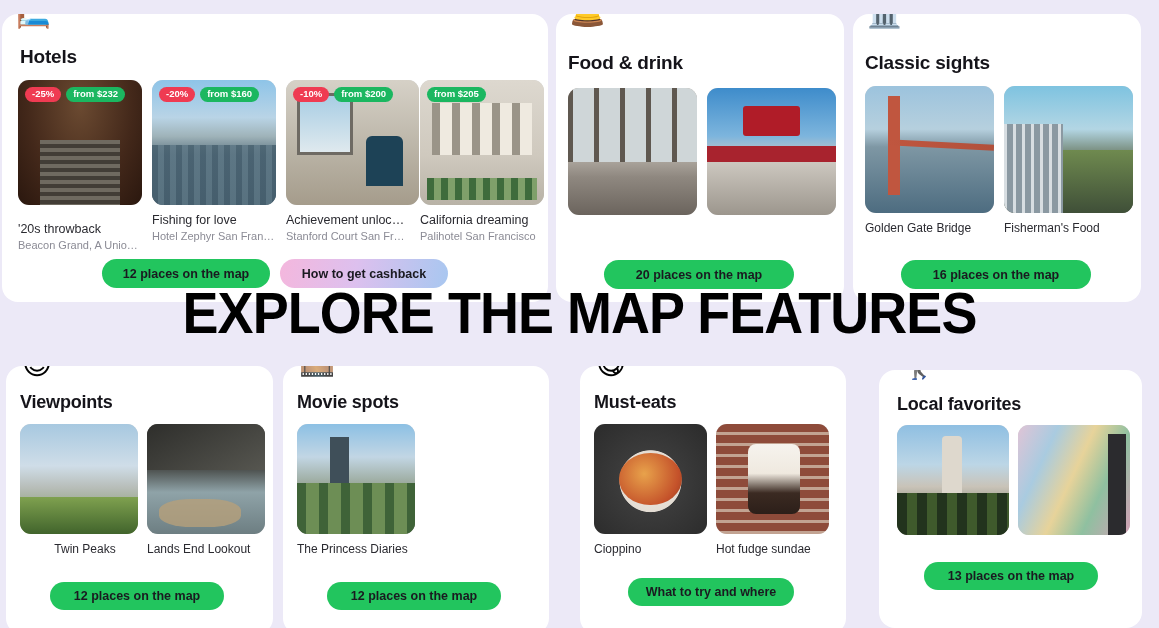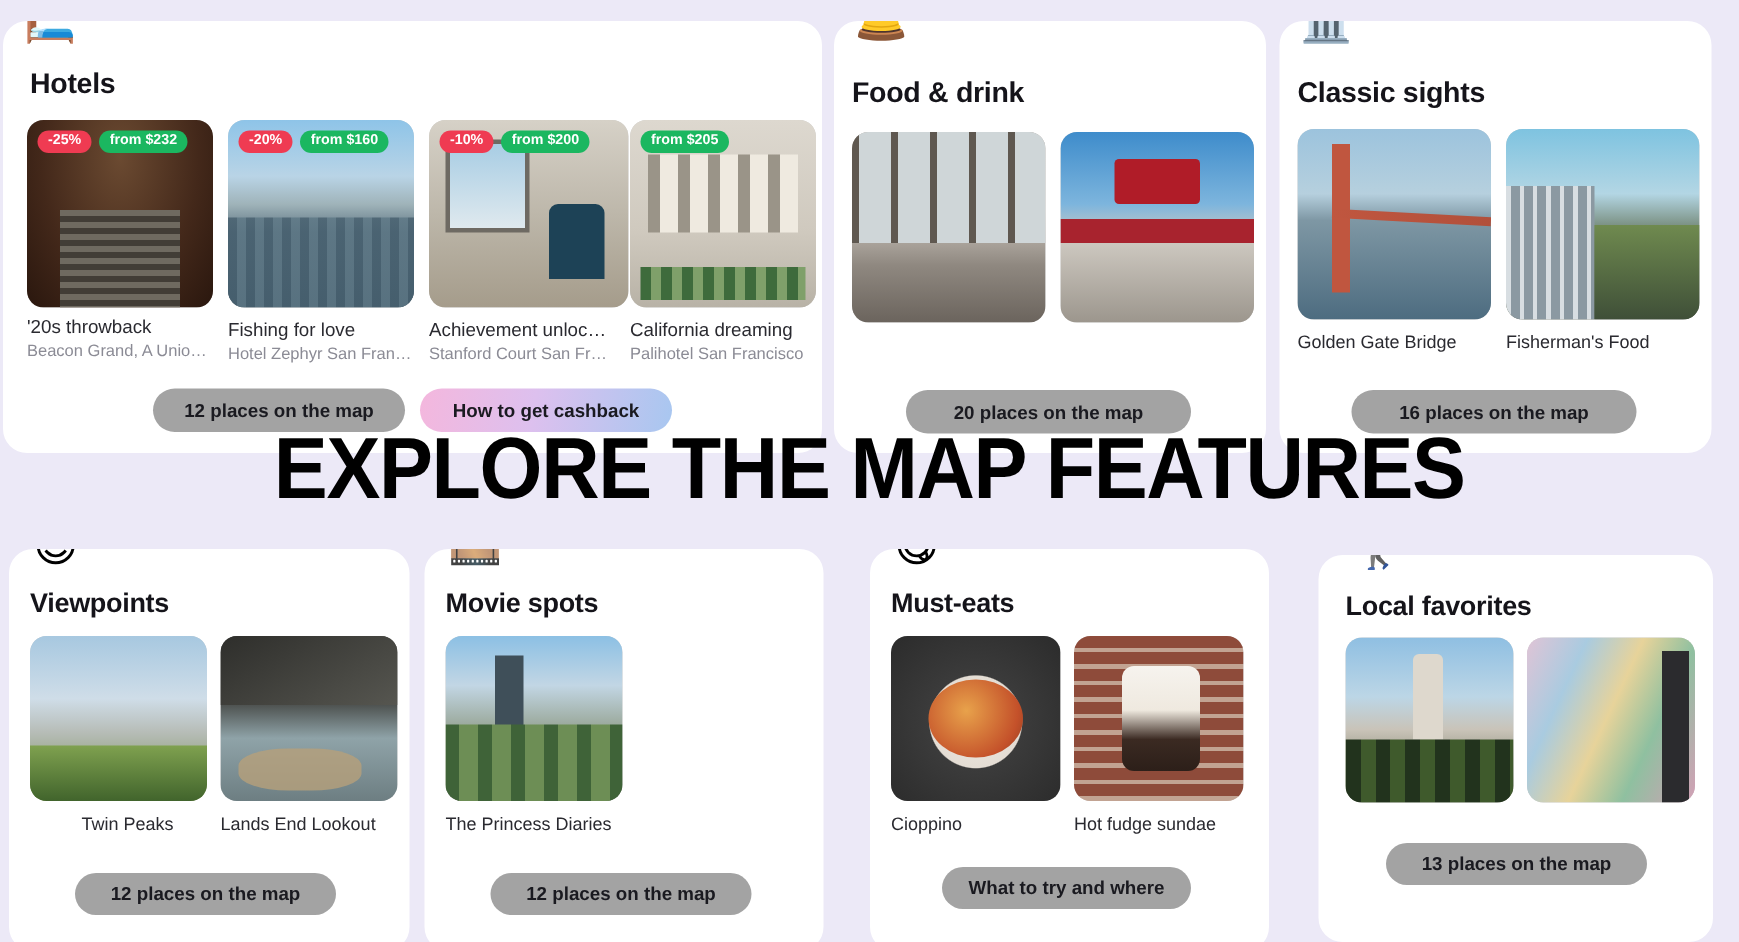--- a/index.html
+++ b/index.html
@@ -72,21 +72,21 @@
     padding: 2px 7px 3px 7px;
     line-height: 1.1;
     white-space: nowrap;
   }
   .badge-discount { background: #ef3b52; }
   .badge-price { background: #1bb760; }
 
   
   .pill-row { position: absolute; display: flex; gap: 10px; }
   .pill {
-    background: #a3a3a3;
+    background: #22c55e;
     border-radius: 18px;
     color: #1a1a20;
     font-size: 12.5px;
     font-weight: bold;
     display: flex; align-items: center; justify-content: center;
     white-space: nowrap;
   }
   .pill-gradient {
     background: linear-gradient(100deg, #f4b7dd 0%, #ddc0ee 45%, #a8c7f0 100%);
   }
@@ -193,21 +193,21 @@
       <div class="thumbs" style="left:16px; top:66px; gap:10px;">
 
         <div class="thumb" style="width:124px;">
           <div class="thumb-img" style="width:124px; height:125px;">
             <div class="ph ph-stairs"></div>
             <div class="badges">
               <span class="badge badge-discount">-25%</span>
               <span class="badge badge-price">from $232</span>
             </div>
           </div>
-          <div class="cap-main" style="font-size:12.5px; margin-top:6px; width:124px;">'20s throwback</div>
+          <div class="cap-main" style="font-size:12.5px; margin-top:17px; width:124px;">'20s throwback</div>
           <div class="cap-sub" style="font-size:11px; margin-top:3px; width:124px;">Beacon Grand, A Union S...</div>
         </div>
 
         <div class="thumb" style="width:124px;">
           <div class="thumb-img" style="width:124px; height:125px;">
             <div class="ph ph-wharf"></div>
             <div class="badges">
               <span class="badge badge-discount">-20%</span>
               <span class="badge badge-price">from $160</span>
             </div>

